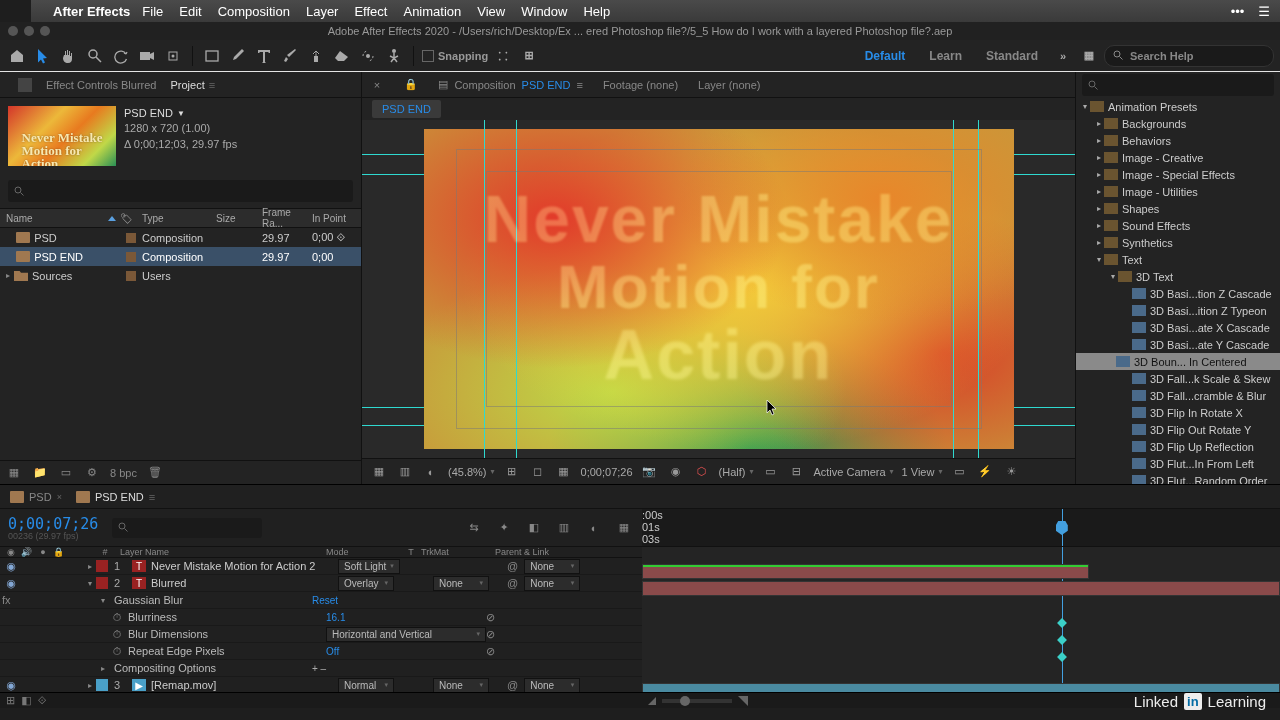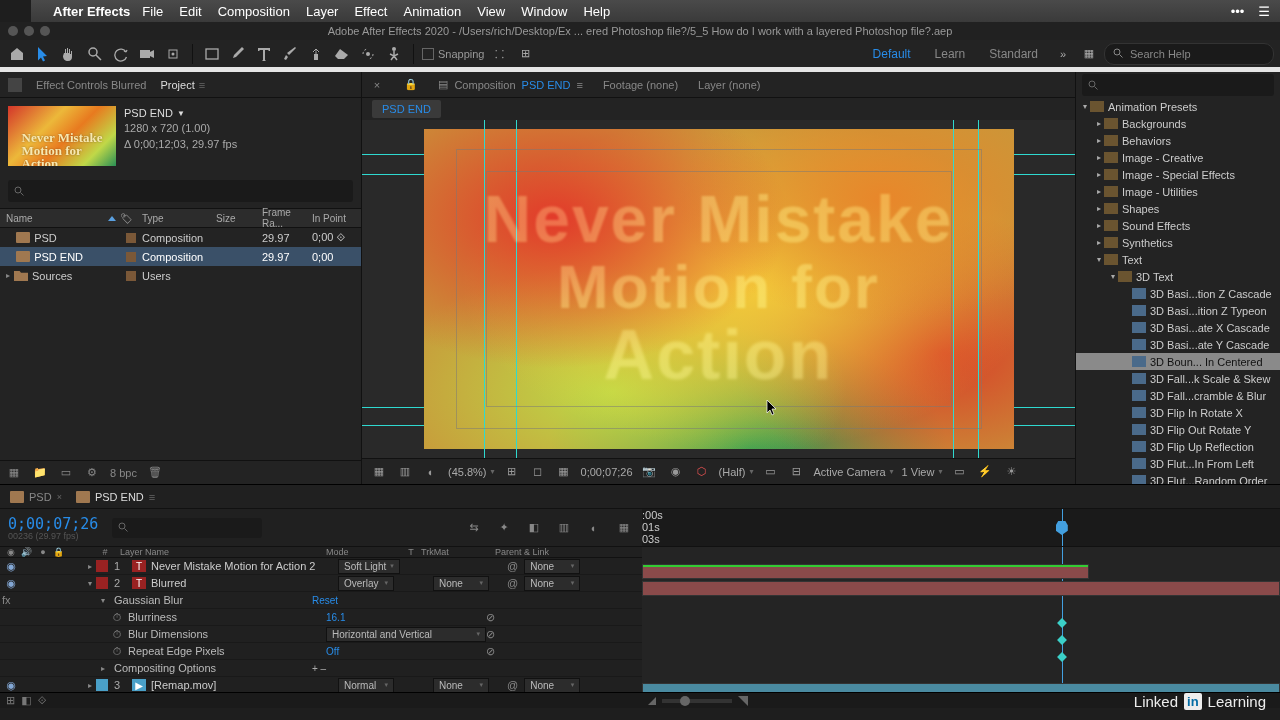--- a/index.html
+++ b/index.html
@@ -8,35 +8,35 @@
 .mac-menu { height: 22px; background: linear-gradient(#4a4a4a,#3a3a3a); display: flex; align-items: center; padding: 0 10px; color: #fff; font-size: 13px; margin-left: 31px; }
 .mac-menu .apple { font-size: 14px; margin-right: 12px; }
 .mac-menu .app-name { font-weight: bold; margin-right: 12px; }
 .mac-menu span.menu { margin-right: 16px; cursor: default; }
 .mac-menu .right { margin-left: auto; display: flex; gap: 14px; }
 
 .title-bar { height: 18px; background: #212121; display: flex; align-items: center; justify-content: center; color: #999; font-size: 11px; position: relative; }
 .title-bar .win-btns { position: absolute; left: 8px; display: flex; gap: 6px; }
 .title-bar .win-btns span { width: 10px; height: 10px; border-radius: 50%; background: #555; display: inline-block; }
 
-.toolbar { height: 32px; background: #232323; border-bottom: 5px solid #e5e5e5; display: flex; align-items: center; padding: 0 6px; gap: 4px; }
+.toolbar { height: 32px; background: #232323; border-bottom: 1px solid #e5e5e5; display: flex; align-items: center; padding: 0 6px; gap: 4px; font-weight: bold; }
 .toolbar .tool { width: 22px; height: 22px; display: flex; align-items: center; justify-content: center; color: #aaa; cursor: pointer; }
 .toolbar .tool.active { color: #288ce8; }
 .toolbar .sep { width: 1px; height: 20px; background: #111; margin: 0 4px; }
 .toolbar .spacer { flex: 1; }
 .toolbar .ws { color: #288ce8; font-size: 12px; padding: 0 10px; }
 .toolbar .ws.dim { color: #888; }
 .toolbar .search { width: 170px; height: 22px; background: #1a1a1a; border: 1px solid #333; border-radius: 10px; display: flex; align-items: center; padding: 0 8px; color: #888; }
 .toolbar .search svg { margin-right: 6px; }
 .toolbar .chk { display: flex; align-items: center; gap: 4px; color: #999; font-size: 11px; }
 .toolbar .chk .box { width: 12px; height: 12px; border: 1px solid #666; }
 
 .main { display: flex; height: 412px; }
 .left-col { width: 362px; background: #232323; display: flex; flex-direction: column; border-right: 1px solid #111; }
-.panel-tabs { height: 26px; display: flex; align-items: center; padding: 0 8px; gap: 14px; font-size: 11px; border-bottom: 1px solid #111; }
+.panel-tabs { height: 26px; display: flex; align-items: center; padding: 0 18px; gap: 14px; font-size: 11px; border-bottom: 1px solid #111; }
 .panel-tabs .tab { color: #888; cursor: pointer; display: flex; align-items: center; gap: 4px; }
 .panel-tabs .tab.active { color: #ddd; }
 .panel-tabs .mini-icon { width: 14px; height: 14px; background: #444; }
 .project-info { display: flex; padding: 8px; gap: 8px; }
 .project-thumb { width: 108px; height: 60px; background: linear-gradient(135deg, #d4352a 0%, #ecb83a 35%, #e87a1f 55%, #c0d848 80%, #2a9055 100%); position: relative; display: flex; align-items: center; justify-content: center; overflow: hidden; }
 .project-thumb .txt { font-family: serif; font-weight: bold; font-size: 13px; line-height: 1; color: #f8e8b0; text-shadow: 0 0 2px rgba(0,0,0,.4); text-align: left; margin-top: 28px; }
 .project-meta { color: #aaa; font-size: 11px; line-height: 1.4; }
 .project-meta .name { color: #ddd; display: flex; align-items: center; gap: 4px; }
 .project-search { margin: 6px 8px; height: 22px; background: #1a1a1a; border-radius: 3px; display: flex; align-items: center; padding: 0 6px; color: #666; }
 .project-table { flex: 1; overflow: hidden; }
@@ -528,21 +528,21 @@
         <div class="tree-row" style="padding-left: 46px;">
           <span class="tree-arrow"></span>
           <span class="tree-preset-icon"></span>
           <span>3D Basi...ate X Cascade</span>
         </div>
         <div class="tree-row" style="padding-left: 46px;">
           <span class="tree-arrow"></span>
           <span class="tree-preset-icon"></span>
           <span>3D Basi...ate Y Cascade</span>
         </div>
-        <div class="tree-row selected" style="padding-left: 46px;">
+        <div class="tree-row selected" style="padding-left: 30px;">
           <span class="tree-arrow"></span>
           <span class="tree-preset-icon"></span>
           <span>3D Boun... In Centered</span>
         </div>
         <div class="tree-row" style="padding-left: 46px;">
           <span class="tree-arrow"></span>
           <span class="tree-preset-icon"></span>
           <span>3D Fall...k Scale &amp; Skew</span>
         </div>
         <div class="tree-row" style="padding-left: 46px;">

